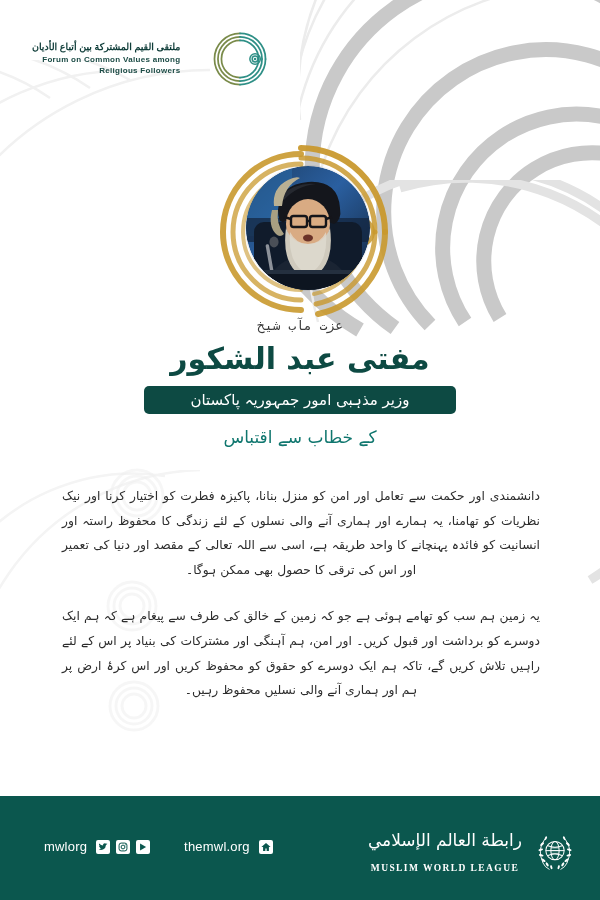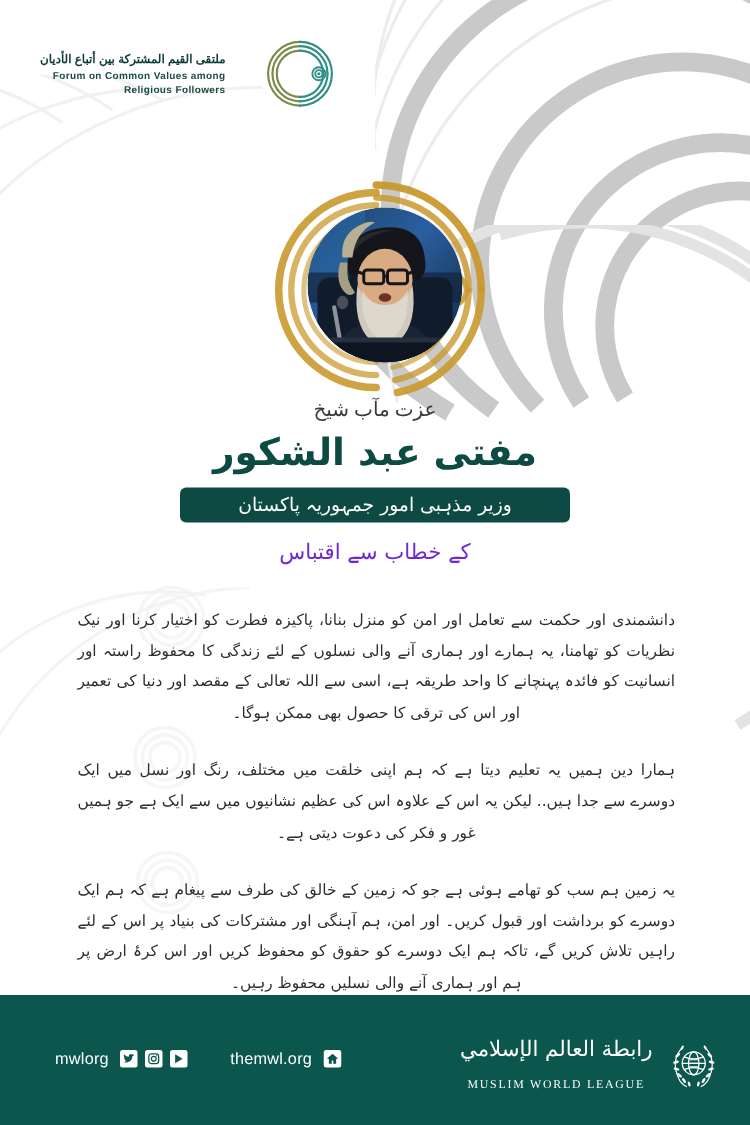--- a/index.html
+++ b/index.html
@@ -62,39 +62,39 @@
   .title-block {
     position: absolute; left: 0; top: 316px; width: 600px;
     z-index: 6; text-align: center;
     direction: rtl;
   }
   .kicker {
     font-size: 11.5px; color: #3b3b3b; line-height: 1.5;
     font-family: "DejaVu Sans", sans-serif;
   }
   .honorific {
-    font-size: 16px; color: #3b3b3b; margin-top: 2px;
-    font-family: Liberation Serif, serif;
+    font-size: 13px; color: #3b3b3b; margin-top: 2px;
+    font-family: Liberation Mono, monospace;
   }
   .name {
     font-size: 30px; color: #0d4a43; font-weight: bold;
     letter-spacing: 1px; margin-top: 6px; line-height: 1.25;
     font-family: "DejaVu Sans", sans-serif;
   }
   .role-banner {
     margin: 8px auto 0; width: 312px; height: 28px;
     background: #0d4a43; border-radius: 5px;
     display: flex; align-items: center; justify-content: center;
   }
   .role-banner span {
     color: #ffffff; font-size: 15px; letter-spacing: .4px;
     font-family: "DejaVu Sans", sans-serif;
   }
   .excerpt-label {
-    margin-top: 13px; font-size: 17px; color: #6d28d9;
+    margin-top: 13px; font-size: 17px; color: #0f766e;
     font-family: "DejaVu Sans", sans-serif;
   }
 
   
   .quote-body {
     position: absolute; left: 62px; top: 484px;
     width: 478px; z-index: 6;
     direction: rtl; text-align: justify;
   }
   .quote-body p {
@@ -133,21 +133,21 @@
     display: flex; align-items: center; gap: 10px;
   }
   .mwl-text { text-align: center; }
   .mwl-ar {
     color: #ffffff; font-size: 17px; direction: rtl;
     font-family: "DejaVu Sans", sans-serif; line-height: 1.1;
     letter-spacing: .5px; white-space: nowrap;
   }
   .mwl-en {
     color: #ffffff; font-size: 9.5px; letter-spacing: 1.4px;
-    font-family: "Liberation Serif", serif; font-weight: normal;
+    font-family: "Liberation Serif", serif; font-weight: bold;
     margin-top: 14px; white-space: nowrap;
   }
   .mwl-emblem { width: 46px; height: 46px; }
 </style>
 </head>
 <body>
 
 <div id="poster">
 
   <div class="bg-layer">
@@ -319,21 +319,20 @@
     <div class="honorific">عزت مآب شیخ</div>
     <div class="name">مفتی عبد الشکور</div>
     <div class="role-banner">
       <span>وزیر مذہبی امور جمہوریہ پاکستان</span>
     </div>
     <div class="excerpt-label">کے خطاب سے اقتباس</div>
   </div>
 
   <div class="quote-body">
     <p>دانشمندی اور حکمت سے تعامل اور امن کو منزل بنانا، پاکیزہ فطرت کو اختیار کرنا اور نیک نظریات کو تھامنا، یہ ہمارے اور ہماری آنے والی نسلوں کے لئے زندگی کا محفوظ راستہ اور انسانیت کو فائدہ پہنچانے کا واحد طریقہ ہے، اسی سے اللہ تعالی کے مقصد اور دنیا کی تعمیر اور اس کی ترقی کا حصول بھی ممکن ہوگا۔</p>
-    <p>ہمارا دین ہمیں یہ تعلیم دیتا ہے کہ ہم اپنی خلقت میں مختلف، رنگ اور نسل میں ایک دوسرے سے جدا ہیں.. لیکن یہ اس کے علاوہ اس کی عظیم نشانیوں میں سے ایک ہے جو ہمیں غور و فکر کی دعوت دیتی ہے۔</p>
     <p>یہ زمین ہم سب کو تھامے ہوئی ہے جو کہ زمین کے خالق کی طرف سے پیغام ہے کہ ہم ایک دوسرے کو برداشت اور قبول کریں۔ اور امن، ہم آہنگی اور مشترکات کی بنیاد پر اس کے لئے راہیں تلاش کریں گے، تاکہ ہم ایک دوسرے کو حقوق کو محفوظ کریں اور اس کرۂ ارض پر ہم اور ہماری آنے والی نسلیں محفوظ رہیں۔</p>
   </div>
 
   <div class="footer">
 
     <div class="footer-left">
       <span class="handle">mwlorg</span>
 
       <span class="sq">
         <svg width="10" height="10" viewBox="0 0 24 24" fill="#0b574e">

